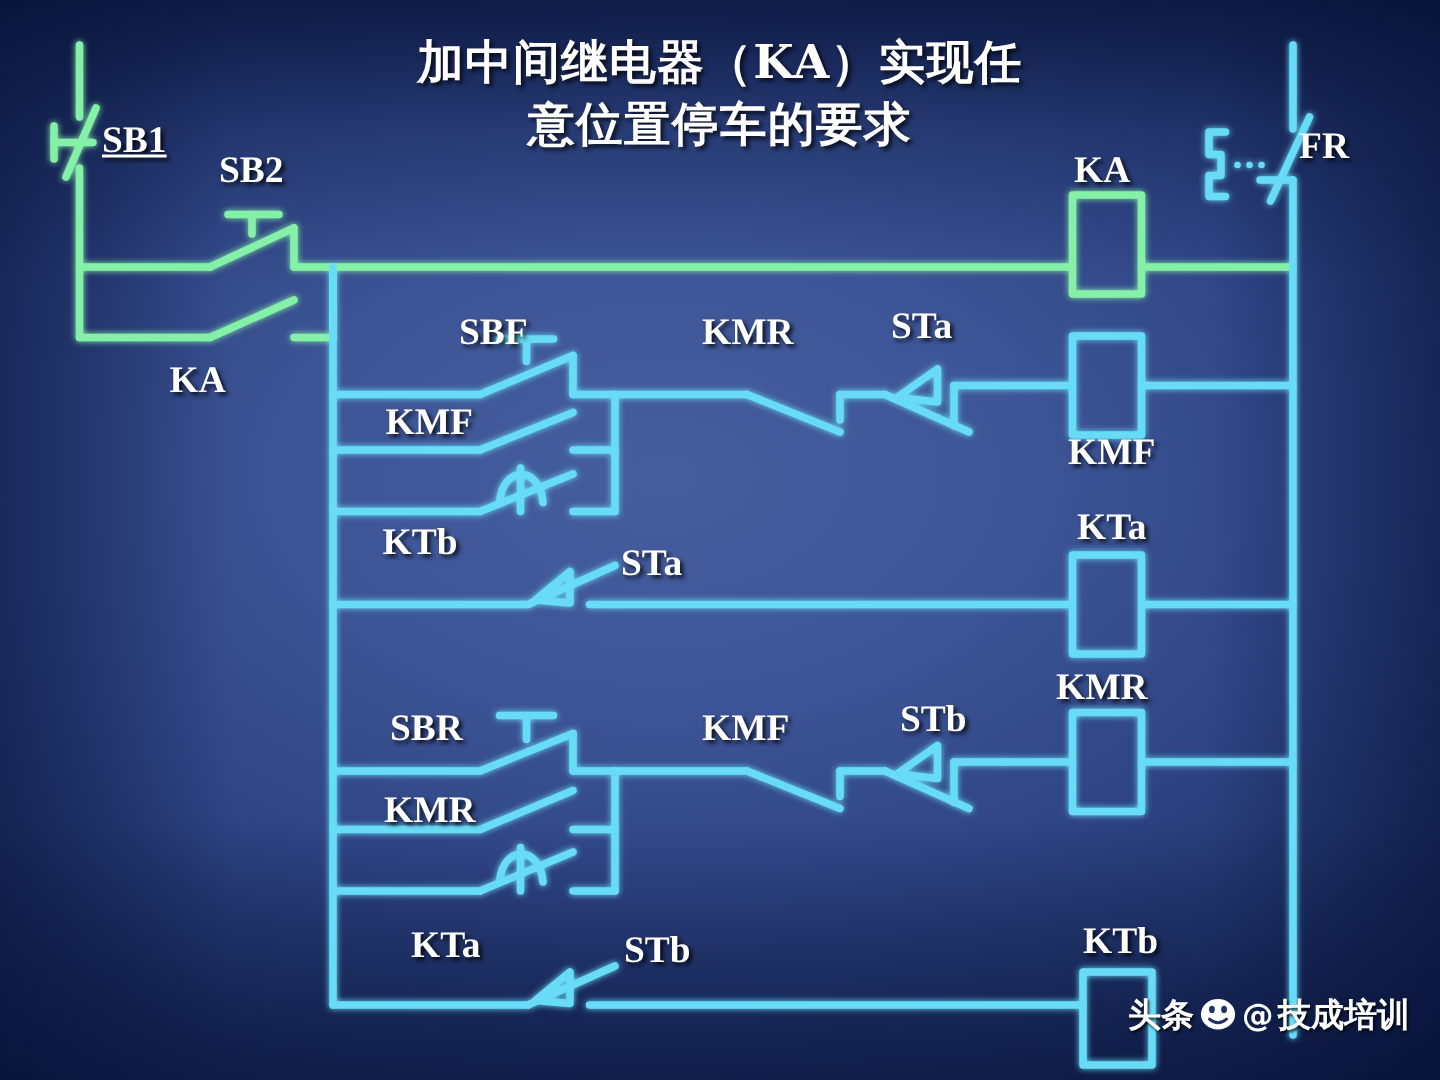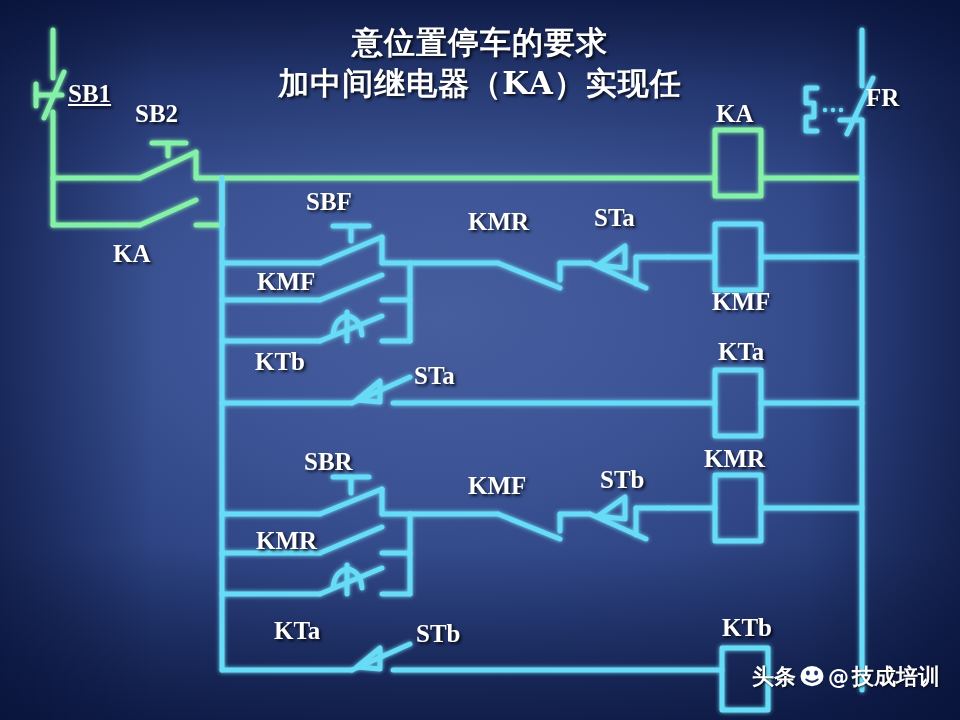--- a/index.html
+++ b/index.html
@@ -85,22 +85,22 @@
     font-size: 21px;
   }
   #wm-icon { width: 26px; height: 26px; display:block; }
 </style>
 </head>
 <body>
 
 <div id="stage">
 
   <div class="title">
+    <div>加中间继电器（KA）实现任</div>
     <div>意位置停车的要求</div>
-    <div>加中间继电器（KA）实现任</div>
   </div>
 
   <svg class="layer" viewBox="0 0 960 720">
     <defs>
       <filter id="glow" x="-60%" y="-60%" width="220%" height="220%">
         <feGaussianBlur stdDeviation="2.2" result="b"></feGaussianBlur>
         <feMerge>
           <feMergeNode in="b"></feMergeNode>
           <feMergeNode in="SourceGraphic"></feMergeNode>
         </feMerge>
@@ -230,36 +230,36 @@
         <line x1="222" y1="670" x2="352" y2="670"></line>
         <line x1="352" y1="670" x2="410" y2="644"></line>
         <path d="M 357 667 L 380 648 L 380 669 Z"></path>
         <line x1="393" y1="670" x2="722" y2="670"></line>
         <rect x="722" y="648" width="46" height="62"></rect>
       </g>
     </g>
   </svg>
 
   <div class="lbl" style="left:68px;  top:80px;text-decoration:underline;">SB1</div>
-  <div class="lbl" style="left:135px; top:100px;">SB2</div>
+  <div class="lbl" style="left:146px; top:100px;">SB2</div>
   <div class="lbl" style="left:113px; top:240px;">KA</div>
   <div class="lbl" style="left:716px; top:100px;">KA</div>
   <div class="lbl" style="left:866px; top:84px;">FR</div>
 
-  <div class="lbl" style="left:306px; top:188px;">SBF</div>
+  <div class="lbl" style="left:306px; top:208px;">SBF</div>
   <div class="lbl" style="left:468px; top:208px;">KMR</div>
   <div class="lbl" style="left:594px; top:204px;">STa</div>
   <div class="lbl" style="left:257px; top:268px;">KMF</div>
   <div class="lbl" style="left:712px; top:288px;">KMF</div>
 
   <div class="lbl" style="left:255px; top:348px;">KTb</div>
   <div class="lbl" style="left:414px; top:362px;">STa</div>
   <div class="lbl" style="left:718px; top:338px;">KTa</div>
 
-  <div class="lbl" style="left:260px; top:448px;margin-left:44px;">SBR</div>
+  <div class="lbl" style="left:260px; top:472px;">SBR</div>
   <div class="lbl" style="left:468px; top:472px;">KMF</div>
   <div class="lbl" style="left:600px; top:466px;">STb</div>
   <div class="lbl" style="left:256px; top:527px;">KMR</div>
   <div class="lbl" style="left:704px; top:445px;">KMR</div>
 
   <div class="lbl" style="left:274px; top:617px;">KTa</div>
   <div class="lbl" style="left:416px; top:620px;">STb</div>
   <div class="lbl" style="left:722px; top:614px;">KTb</div>
 
   <div id="watermark">

